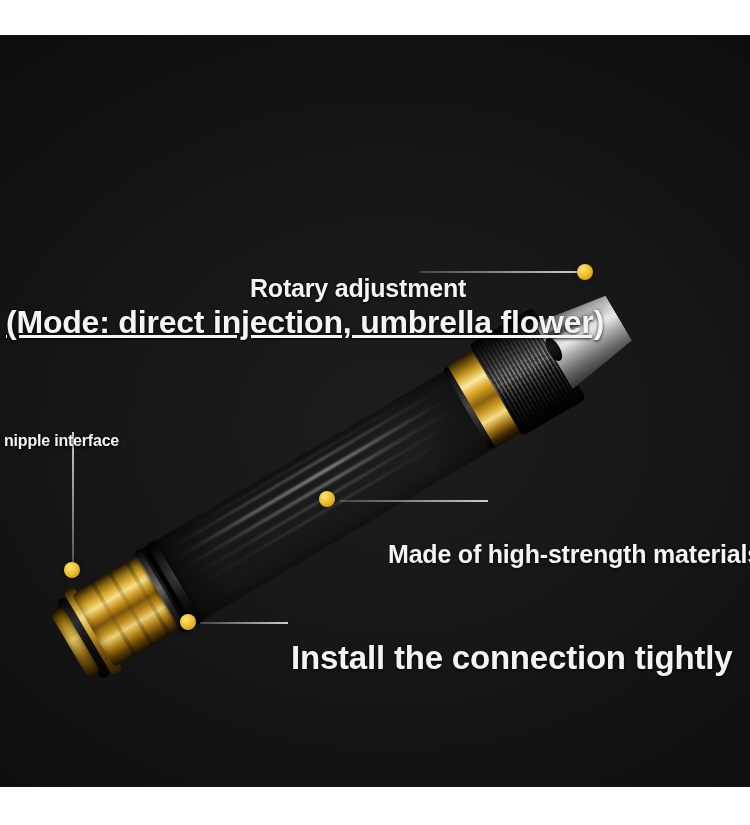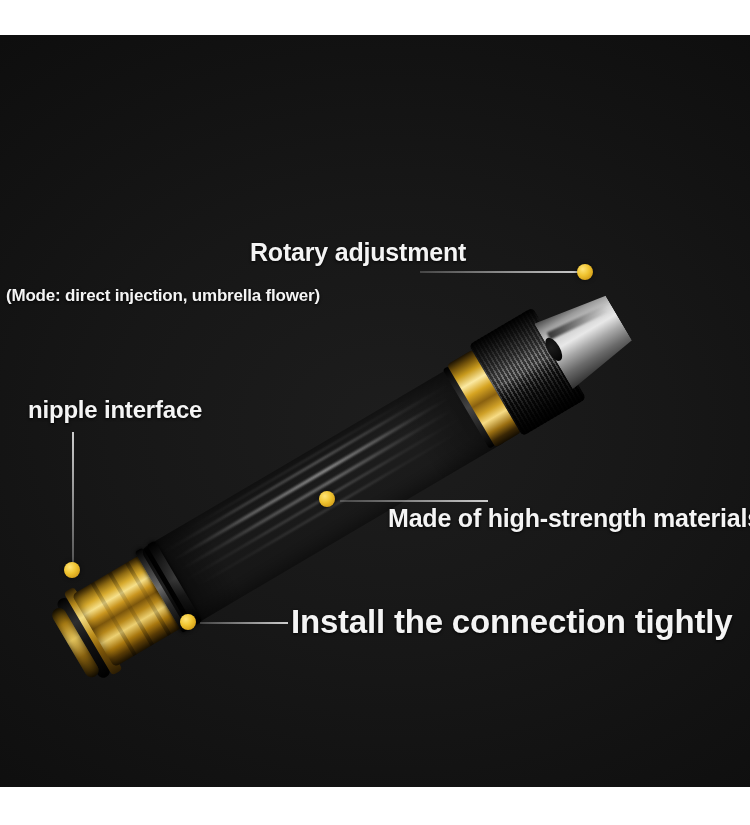--- a/index.html
+++ b/index.html
@@ -303,24 +303,25 @@
 
   
   .label {
     position: absolute;
     color: #f4f4f4;
     font-family: "Liberation Sans", sans-serif;
     font-weight: bold;
     white-space: nowrap;
     letter-spacing: -.2px;
     text-shadow: 0 1px 3px rgba(0,0,0,.9);
+    margin-top: 36px;
   }
   #lbl-rotary   { left: 250px; top: 238px; font-size: 25px; }
-  #lbl-mode     { left: 6px;   top: 286px; font-size: 17px; }
-  #lbl-nipple   { left: 28px;  top: 396px; font-size: 24px; }
+  #lbl-mode     { left: 6px;   top: 268px; font-size: 32px; text-decoration: underline; }
+  #lbl-nipple   { left: 4px;  top: 396px; font-size: 16px; }
   #lbl-material { left: 388px; top: 504px; font-size: 25px; }
   #lbl-install  { left: 291px; top: 603px; font-size: 33px; }
 </style>
 </head>
 <body>
 
 <div id="stage">
 
   <div class="top-white"></div>
 

